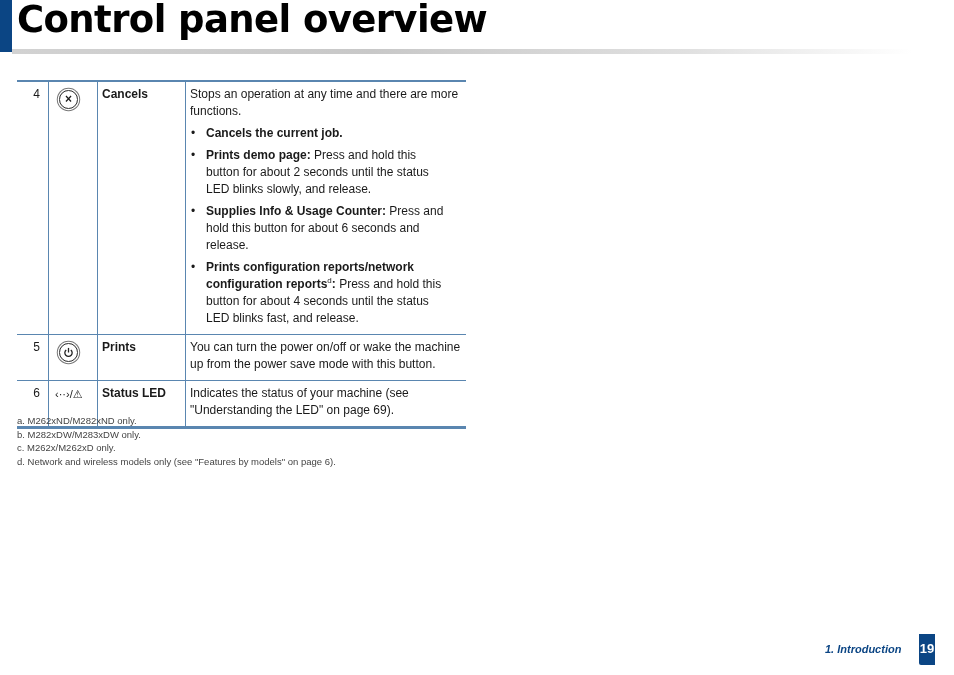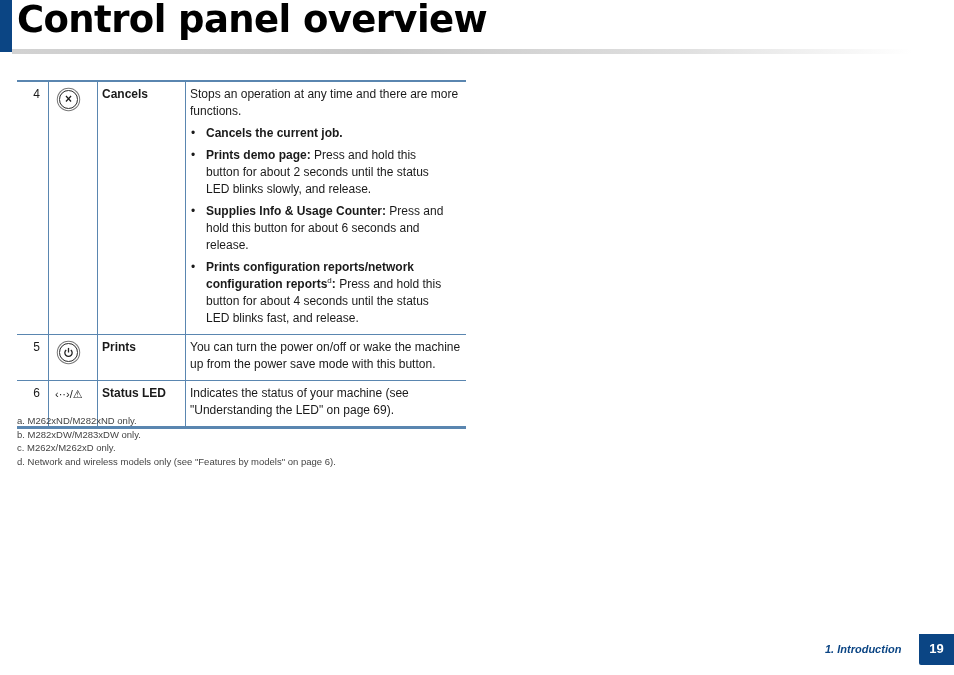--- a/index.html
+++ b/index.html
@@ -45,21 +45,21 @@
     margin:4px 0 0 6px; position:relative; text-align:center; line-height:17px;
     font-size:12px; font-weight:bold;
   }
   .footnotes {
     position:absolute; left:17px; top:414px; font-size:9.5px; line-height:13.6px; color:#444;
   }
   .footer-label {
     position:absolute; left:825px; top:643px; font-size:11px; font-weight:bold; color:#0b4584;font-style:italic;
   }
   .page-num {
-    position:absolute; left:919px; top:634px; width:35px; height:31px; background:#0b4584;
+    position:absolute; left:919px; top:634px; width:16px; height:31px; background:#0b4584;
     color:#fff; font-weight:bold; font-size:13px; text-align:center; line-height:30px;
     border-radius:0 0 0 2px;
   }
 </style>
 </head>
 <body>
 
 <div class="title-bar"></div>
 <h1 class="page-title">Control panel overview</h1>
 <div class="title-rule"></div>

